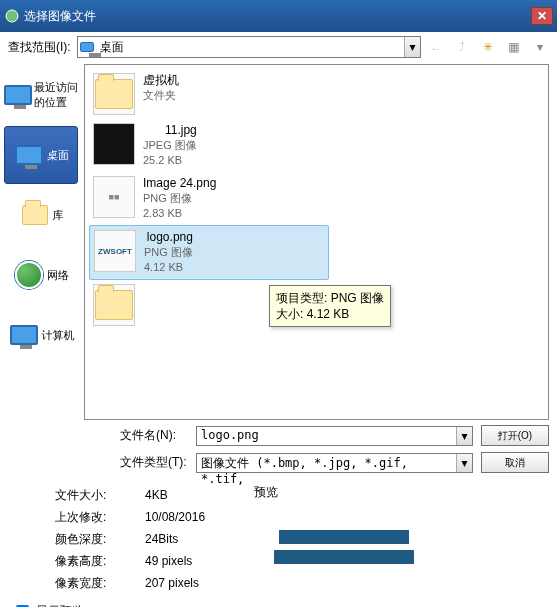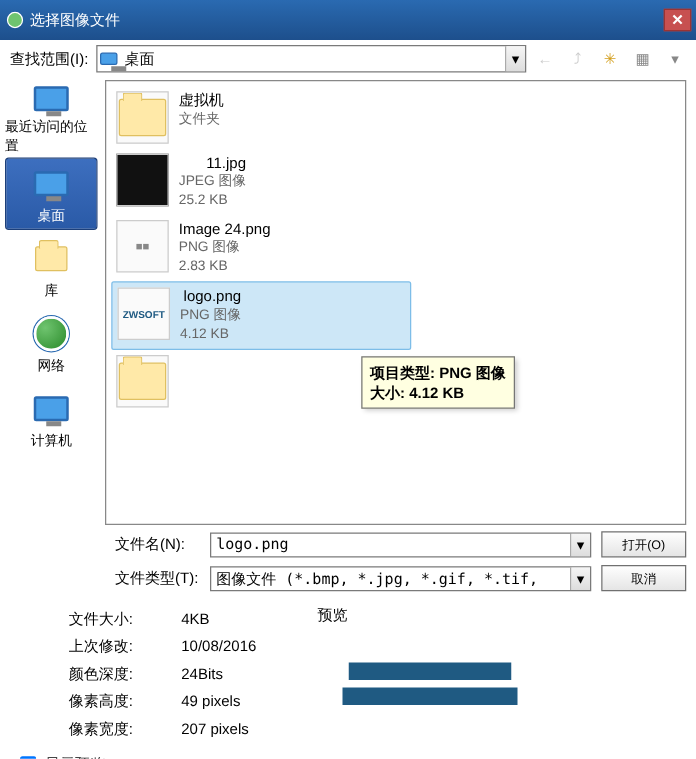--- a/index.html
+++ b/index.html
@@ -11,33 +11,33 @@
 .toolbar { height: 30px; display:flex; align-items:center; padding: 2px 8px; gap:6px; border-bottom: 0; }
 .lbl { font-size:12px; }
 .combo { flex:1; display:flex; align-items:center; border:1px solid #7a7a7a; height:22px; background:#fff; }
 .combo .cicon { width:18px; display:flex;align-items:center;justify-content:center; }
 .combo .ctext { flex:1; padding:0 4px; }
 .combo .cdrop { width:16px; background:linear-gradient(#f5f5f5,#ddd); border-left:1px solid #aaa; height:100%; display:flex;align-items:center;justify-content:center;cursor:pointer; }
 .toolicons { display:flex; gap:8px; align-items:center; color:#888; }
 .toolicons span { cursor:pointer; width:18px; text-align:center; }
 .mainrow { display:flex; height: 360px; }
 .sidebar { width:82px; background:#fff; padding:4px 2px; display:flex; flex-direction:column; gap:2px; align-items:center; }
-.sideitem { width:74px; height:58px; display:flex; flex-direction:column; align-items:center; justify-content:center; gap:2px; border-radius:3px; cursor:pointer; font-size:11px; }
+.sideitem { width:74px; height:58px; display:flex; flex-direction:row; align-items:center; justify-content:center; gap:2px; border-radius:3px; cursor:pointer; font-size:11px; }
 .sideitem.sel { background:linear-gradient(#3d6fbf,#2a5aa7); color:#fff; border:1px solid #1c3f7a; }
 .sideicon { width:32px; height:32px; display:flex;align-items:center;justify-content:center; }
 .filearea { flex:1; border:1px solid #888; background:#fff; margin:2px 8px 2px 2px; position:relative; overflow:auto; padding:4px; }
 .fileitem { display:flex; align-items:flex-start; padding:4px; gap:8px; width:240px; border-radius:2px; }
 .fileitem.sel { background:#cde7f7; border:1px solid #7dbde8; }
 .fthumb { width:42px; height:42px; border:1px solid #ccc; background:#fafafa; display:flex;align-items:center;justify-content:center; font-size:9px; color:#888; overflow:hidden; }
 .finfo { display:flex; flex-direction:column; line-height:15px; }
 .fname { font-size:12px; color:#000;text-align:right; }
 .ftype { font-size:11px; color:#666; }
 .fsize { font-size:11px; color:#666; }
-.tooltip { position:absolute; left:204px; top:220px; background:#ffffe1; border:1px solid #767676; padding:4px 6px; font-size:12px; line-height:16px; box-shadow:2px 2px 4px rgba(0,0,0,0.2);font-weight:bold; }
-.formrow { display:flex; align-items:center; padding:3px 8px 3px 92px; gap:8px; }
+.tooltip { position:absolute; left:184px; top:220px; background:#ffffe1; border:1px solid #767676; padding:4px 6px; font-size:12px; line-height:16px; box-shadow:2px 2px 4px rgba(0,0,0,0.2); }
+.formrow { display:flex; align-items:center; padding:3px 8px 3px 92px; gap:8px;margin-left:28px; }
 .formrow .flbl { width:68px; font-size:12px; }
 .formrow .fcombo { flex:1; display:flex; border:1px solid #7a7a7a; height:20px; background:#fff; }
 .formrow .fcombo .ftext { flex:1; padding:1px 4px; font-family: "SimSun", monospace; }
 .formrow .fcombo .fdrop { width:16px; background:linear-gradient(#f5f5f5,#ddd); border-left:1px solid #aaa; display:flex;align-items:center;justify-content:center;cursor:pointer; }
 .btn { width:68px; height:21px; border:1px solid #707070; background:linear-gradient(#fefefe,#e5e5e5); font-size:10px; cursor:pointer; }
 .bottom { display:flex; padding:8px 12px 4px 12px; gap:12px; }
 .props { width:230px; font-family:"SimSun",monospace; font-size:12px; line-height:22px; }
 .props .prow { display:flex; }
 .props .pk { width:90px;margin-left:43px; }
 .chk { display:flex; align-items:center; gap:4px; margin-top:6px; font-size:12px; }

